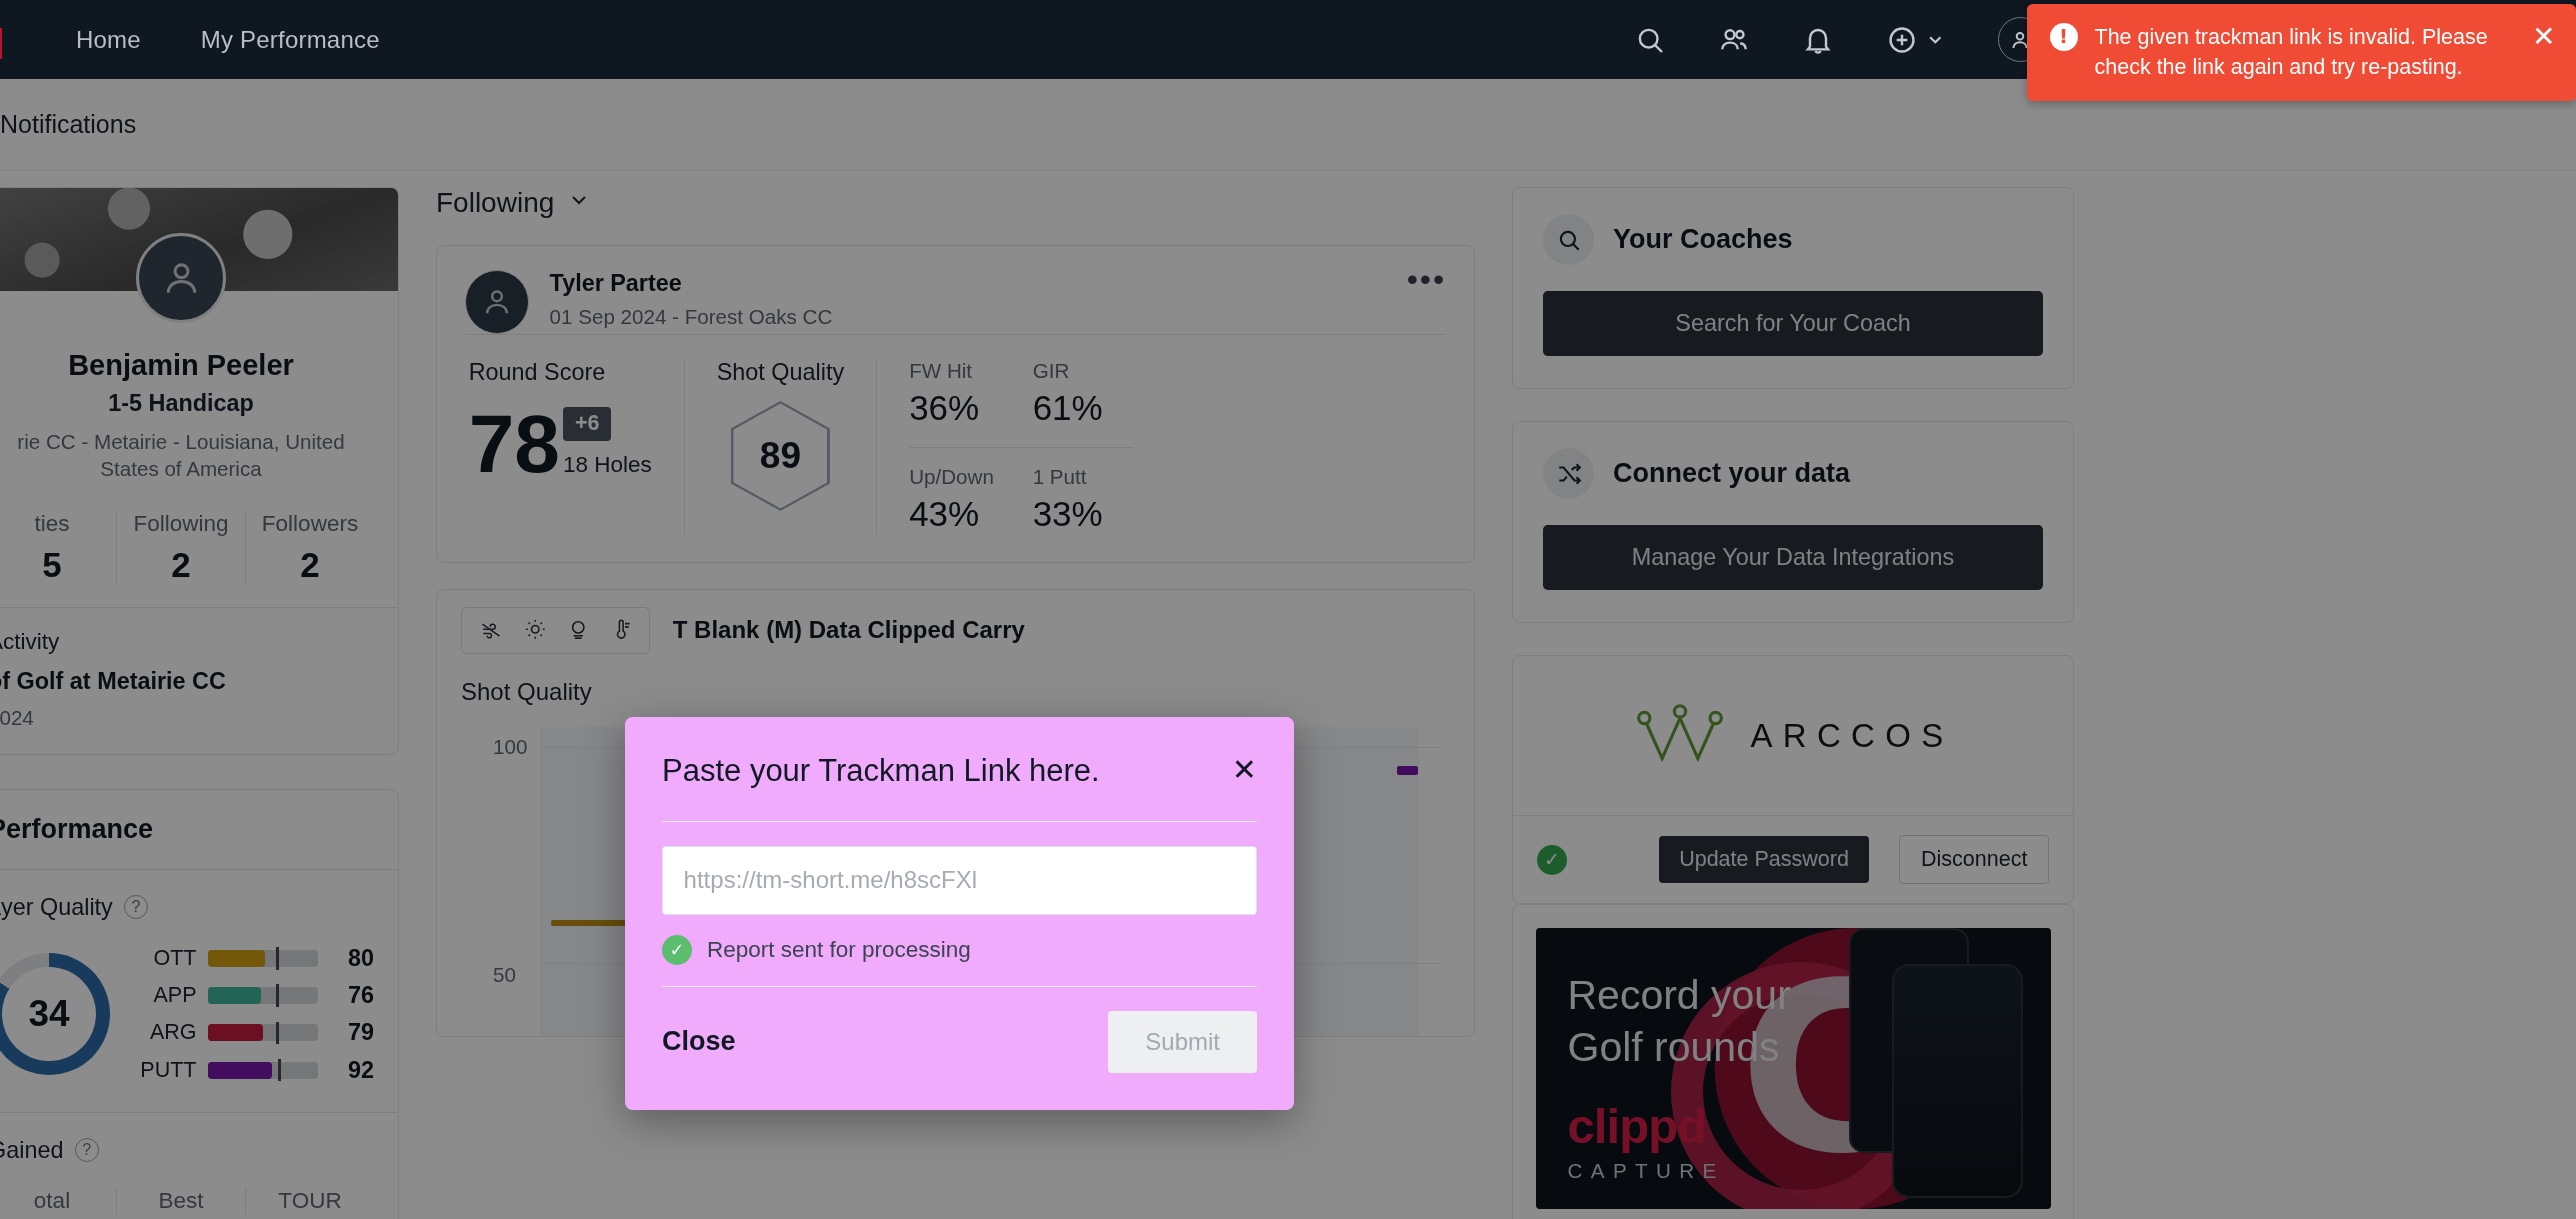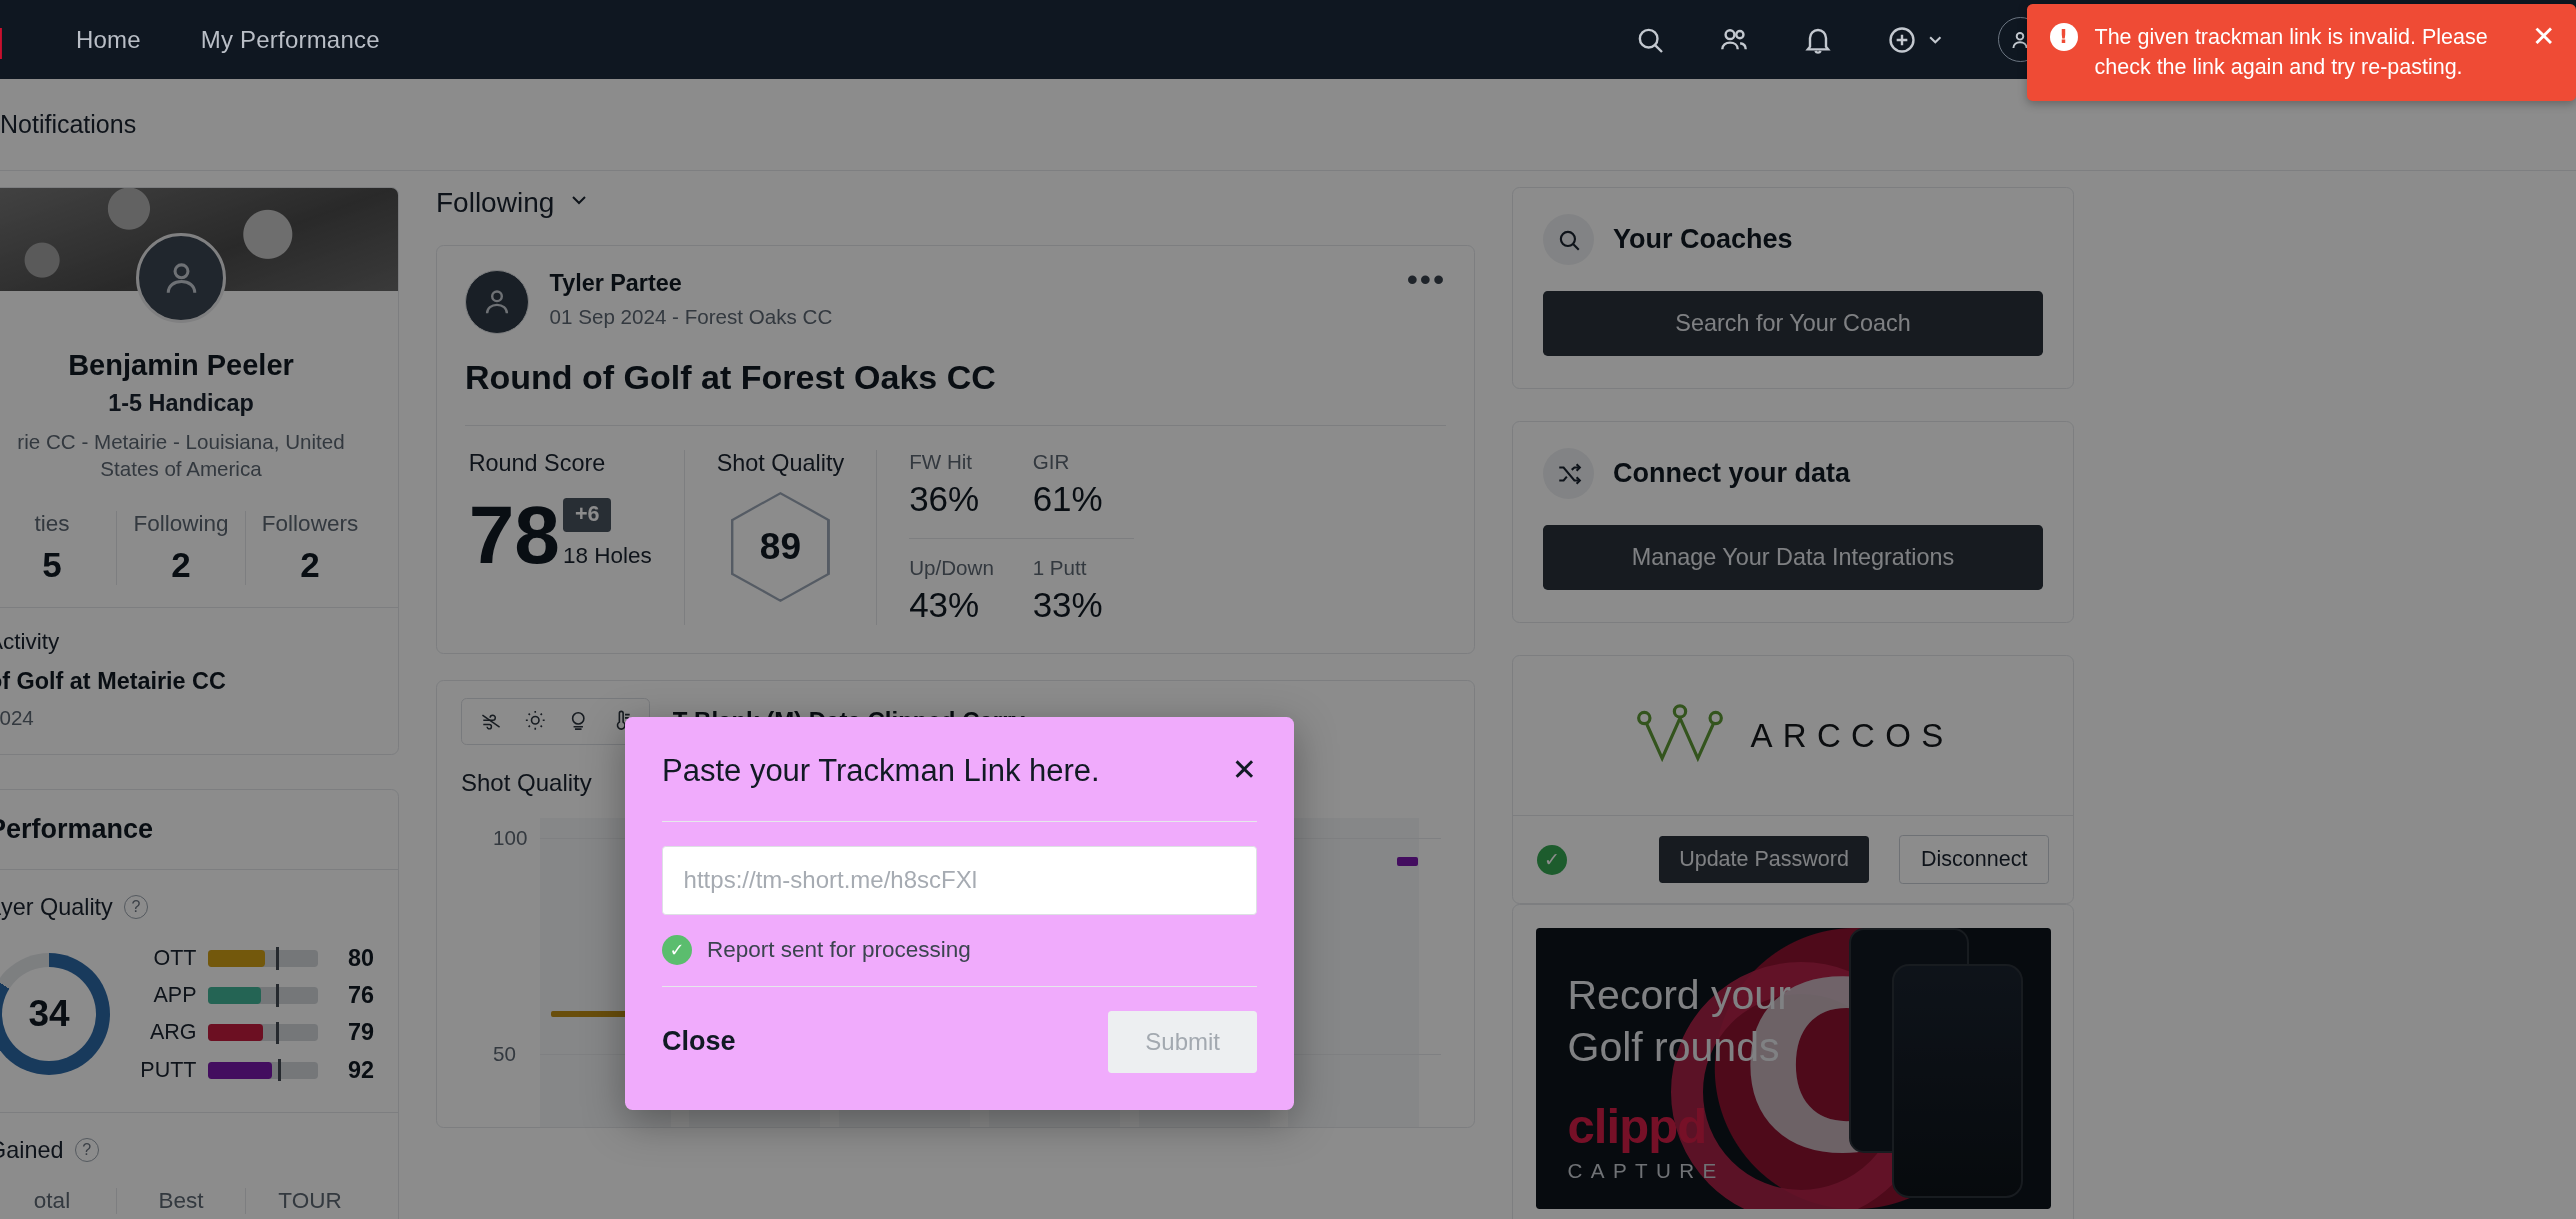--- a/index.html
+++ b/index.html
@@ -469,21 +469,20 @@
               <circle cx="12" cy="8" r="3.4"></circle>
                 <path d="M5 20c0-3.8 3.1-6 7-6s7 2.2 7 6"></path>
             </svg>
           </div>
           <div class="feed-who">
             <div class="feed-name">Tyler Partee</div>
             <div class="feed-sub">01 Sep 2024 - Forest Oaks CC</div>
           </div>
           <div class="kebab">•••</div>
         </div>
-        <div class="feed-title">Round of Golf at Forest Oaks CC</div>
         <div class="feed-sep"></div>
         <div class="stats-row">
           <div class="sb first">
             <div class="k">Round Score</div>
             <div class="score-line">
               <div class="score-num">78</div>
               <div class="score-meta">
                 <span class="badge">+6</span>
                 <div class="holes">18 Holes</div>
               </div>
@@ -558,21 +557,21 @@
             <div class="bandcol" style="left:79px;width:131px"></div>
             <div class="bandcol" style="left:228px;width:131px"></div>
             <div class="bandcol" style="left:378px;width:131px"></div>
             <div class="bandcol" style="left:528px;width:131px"></div>
             <div class="bandcol" style="left:678px;width:131px"></div>
             <div class="bandcol" style="left:827px;width:131px"></div>
 
             <div class="gridline" style="top:20.6px"></div>
             <div class="ytick" style="top:20.6px">100</div>
             <div class="gridline" style="top:236px"></div>
-            <div class="ytick" style="top:236px">50</div>
+            <div class="ytick" style="top:248px">50</div>
             <div class="ytick" style="top:164px;left:221px;font-size:24px;color:#111A24">60</div>
 
             <div class="barmark" style="left:90px;width:110px;top:193px;background:#C08F14"></div>
             <div class="barmark" style="left:936px;width:20.6px;top:39px;background:#7A18AD;height:9.4px"></div>
           </div>
         </div>
       </div>
     </div>
 
     <div class="col-right">

